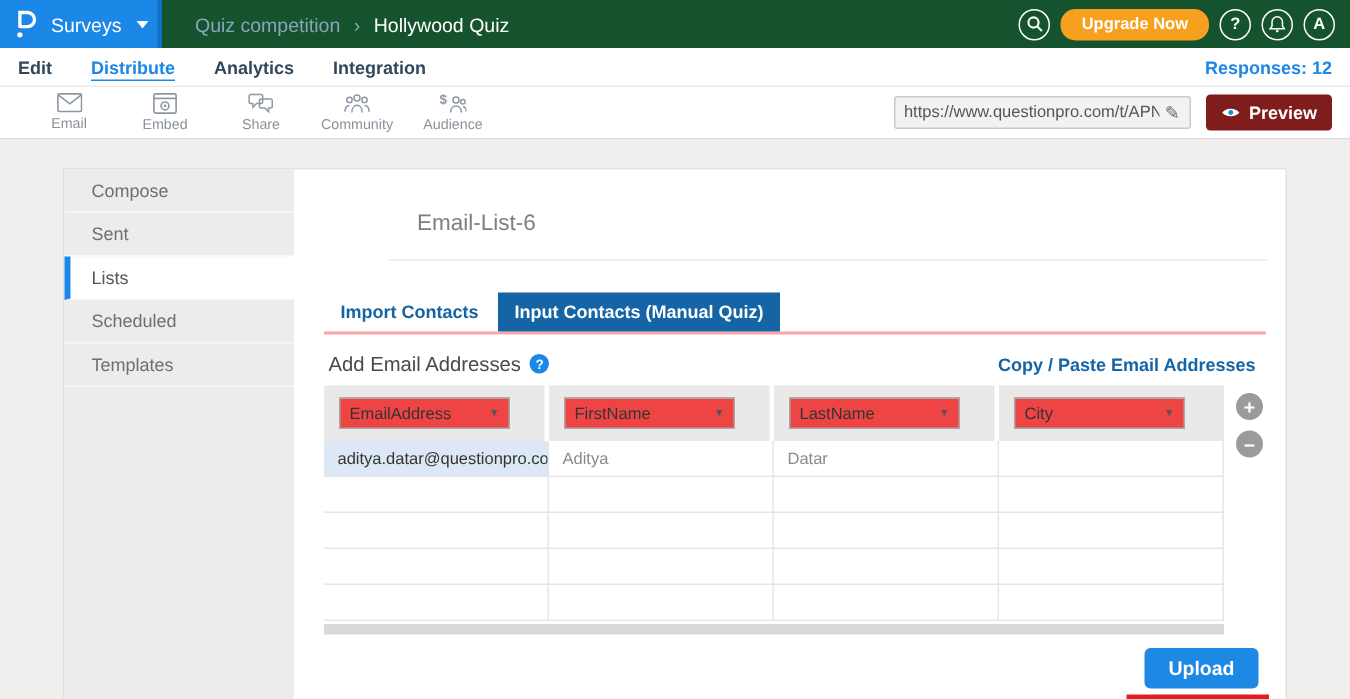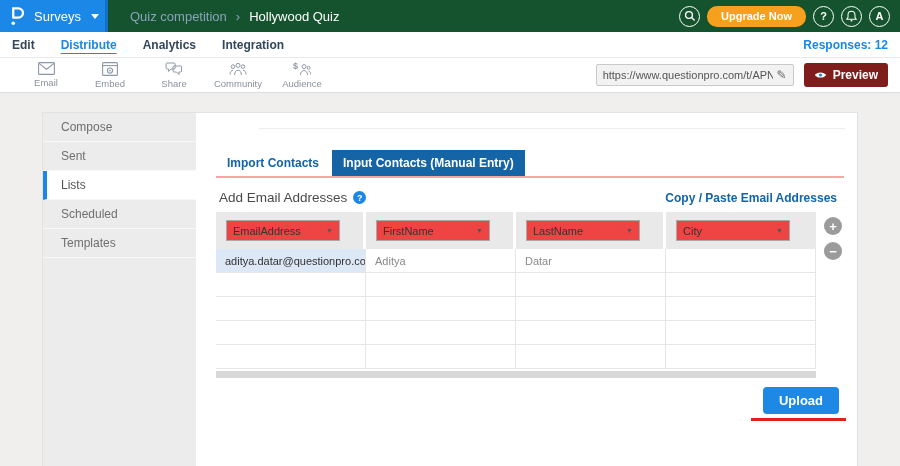--- a/index.html
+++ b/index.html
@@ -209,25 +209,28 @@
 
     <div class="side-panel">
       <div class="side-item">Compose</div>
       <div class="side-item">Sent</div>
       <div class="side-item active">Lists</div>
       <div class="side-item">Scheduled</div>
       <div class="side-item">Templates</div>
     </div>
 
     <div class="content">
+      <div class="title-row">
+        <span class="list-title">Email-List-6</span>
+      </div>
       <div class="title-divider"></div>
 
       <div class="tab-bar">
         <span class="tab">Import Contacts</span>
-        <span class="tab active">Input Contacts (Manual Entry)</span>
+        <span class="tab active">Input Contacts (Manual Quiz)</span>
       </div>
 
       <div class="heading-row">
         <span class="section-heading">Add Email Addresses</span>
         <span class="help-circle">?</span>
         <span class="copy-link">Copy / Paste Email Addresses</span>
       </div>
 
       <div class="table-zone">
         <div class="grid">

